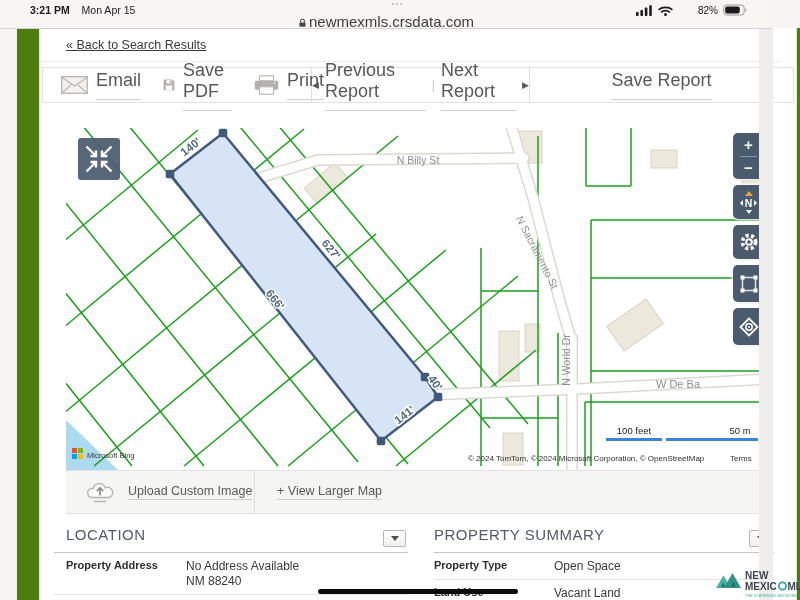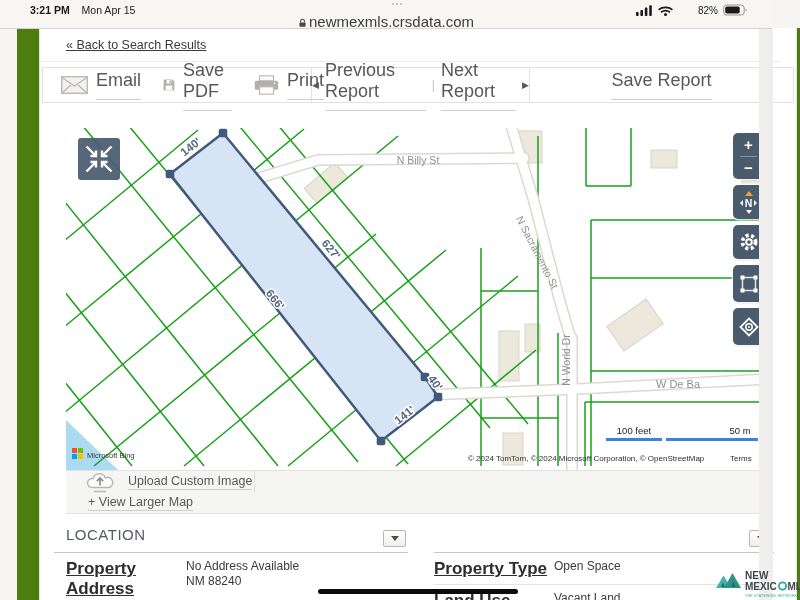--- a/index.html
+++ b/index.html
@@ -57,38 +57,38 @@
   .compass-mid{display:flex;align-items:center;gap:2px;}
   .tri-left{width:0;height:0;border-top:3px solid transparent;border-bottom:3px solid transparent;border-right:3.5px solid #fff;}
   .tri-right{width:0;height:0;border-top:3px solid transparent;border-bottom:3px solid transparent;border-left:3.5px solid #fff;}
   .nletter{font-size:10.5px;font-weight:bold;color:#fff;}
   .tri-down{width:0;height:0;border-left:3.5px solid transparent;border-right:3.5px solid transparent;border-top:4px solid #fff;}
   .iconbtn{height:34px;}
   .iconbtn.tall{height:37px;}
 
   
   .map-footer{position:absolute;left:26px;top:442px;width:702px;height:44px;background:#f5f5f3;
-    border-top:1px solid #e3e2e0;border-bottom:1px solid #e3e2e0;display:flex;box-sizing:border-box;flex-direction:column;}
+    border-top:1px solid #e3e2e0;border-bottom:1px solid #e3e2e0;display:flex;box-sizing:border-box;}
   .mf-cell1{width:189px;border-right:1px solid #e0dfdd;display:flex;align-items:center;padding-left:18px;gap:12px;box-sizing:border-box;cursor:pointer;}
   .mf-cell2{flex:1;display:flex;align-items:center;padding-left:22px;cursor:pointer;}
   .mf-label{font-size:12.5px;color:#585858;border-bottom:1px solid #cfcfcd;padding-bottom:1px;}
 
   
   .col{position:absolute;top:496px;}
   .col1{left:14px;width:354px;}
   .col2{left:394px;width:340px;}
   .col-header{position:relative;height:28px;border-bottom:1px solid #c6c6c4;}
   .col-title{position:absolute;left:0;top:2px;font-size:15px;color:#525a64;letter-spacing:.5px;}
   .col1 .col-title{left:12px;}
   .dd-btn{position:absolute;right:2px;top:6px;width:21px;height:15px;border:1px solid #b6b6b4;border-radius:2px;
     background:linear-gradient(#fff,#efefed);display:flex;align-items:center;justify-content:center;cursor:pointer;}
   .dd-caret{width:0;height:0;border-left:4px solid transparent;border-right:4px solid transparent;border-top:5px solid #4e4e4e;}
   .info-row{display:flex;padding:6px 0 5px 0;}
   .col1 .info-row{padding-left:12px;}
-  .info-label{width:120px;font-size:17px;font-weight:bold;color:#2e2e2e;flex:none;text-decoration:underline;}
+  .info-label{width:120px;font-size:11px;font-weight:bold;color:#2e2e2e;flex:none;}
   .info-value{font-size:12px;color:#3a3a3a;line-height:15px;}
   .row-rule{border-top:1px solid #e4e4e2;}
 
   .hscrollbar{position:absolute;left:278px;top:561px;width:200px;height:5px;background:#0b0b0b;border-radius:2.5px;z-index:60;}
 
   .brand{position:absolute;left:676px;top:538px;width:104px;height:34px;z-index:55;}
 
   
   .dim{font-size:11.5px;font-weight:600;fill:#55677e;stroke:#fff;stroke-width:3px;paint-order:stroke;}
   .stlabel{font-size:10.5px;fill:#8f8f8f;}
@@ -362,20 +362,21 @@
           </span>
         </div>
         <div class="info-row row-rule">
           
           
         </div>
       </div>
 
       <div class="col col2">
         <div class="col-header">
+          <span class="col-title">PROPERTY SUMMARY</span>
           <span class="dd-btn">
               <i class="dd-caret"></i>
             </span>
         </div>
         <div class="info-row">
           <span class="info-label">Property Type</span>
           <span class="info-value">Open Space</span>
         </div>
         <div class="info-row row-rule">
           <span class="info-label">Land Use</span>

